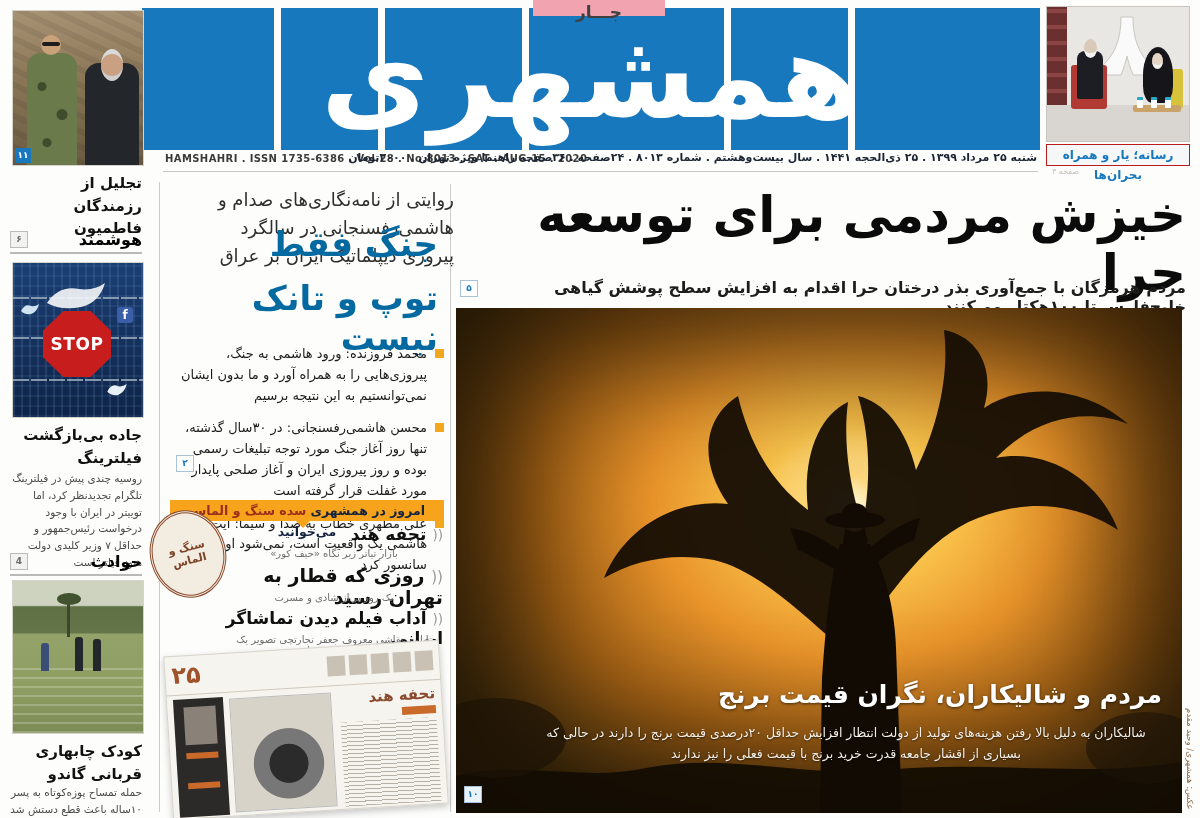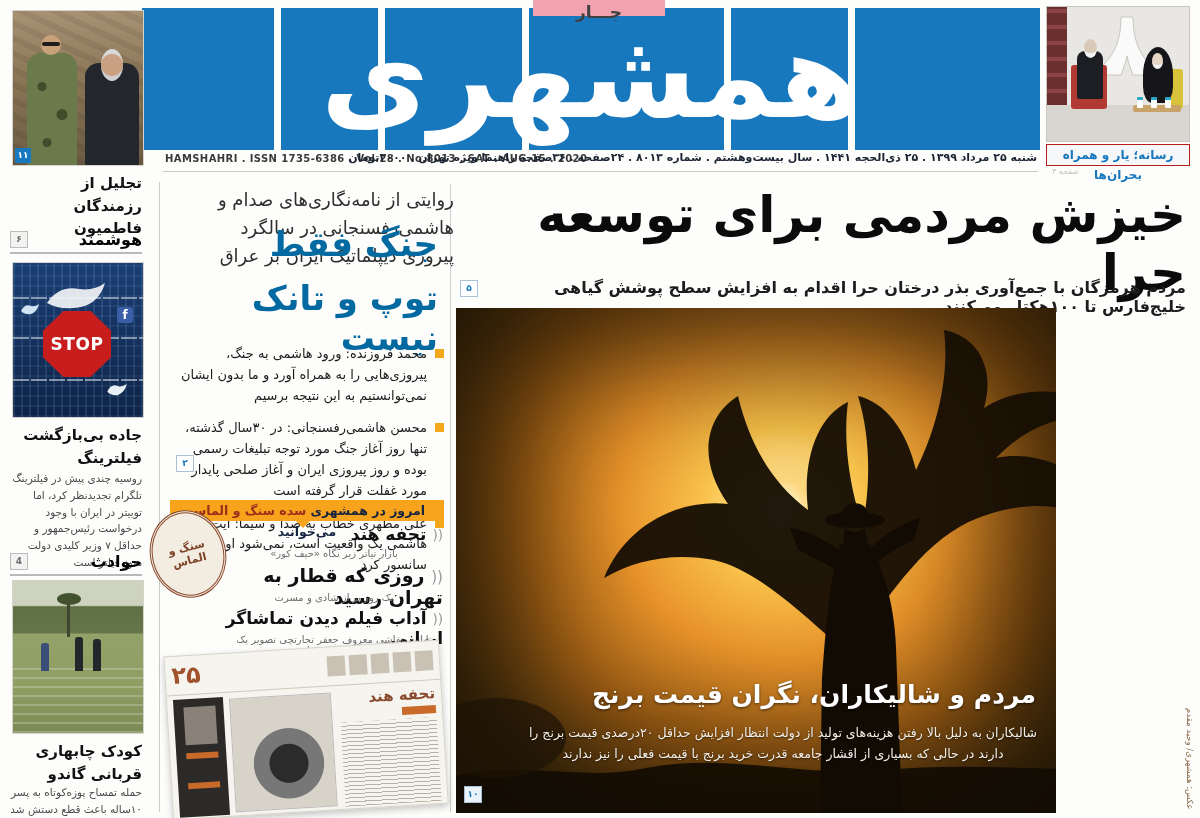--- a/index.html
+++ b/index.html
@@ -86,21 +86,21 @@
   .th-tag{width:34px;height:8px;background:#c96a2a;margin:3px 0 4px auto;}
   .lines{background:repeating-linear-gradient(0deg,#b7b0a4 0 1px,transparent 1px 4px);}
   .th-ill{width:104px;margin:6px 2px;background:
           radial-gradient(circle at 55% 60%,#2b2b2b 0 22%,#777 23% 40%,#d8d3c8 41%);border:1px solid #bbb;}
   .th-col-l{width:52px;background:#2c2a28;margin:4px 4px 4px 6px;position:relative;}
   .th-port{position:absolute;left:10px;top:8px;width:32px;height:38px;background:#8a8178;}
   .th-dash{position:absolute;left:10px;width:32px;height:6px;background:#c96a2a;}
   
   .h1{left:458px;top:186px;width:728px;font-size:50px;font-weight:900;text-align:right;color:#0b0b0b;}
   .subhead{left:486px;top:278px;width:700px;font-size:16px;font-weight:600;text-align:right;color:#1d1d1d;}
-  .photo-main{left:456px;top:308px;width:600px;height:505px;overflow:hidden;background:
+  .photo-main{left:456px;top:308px;width:726px;height:505px;overflow:hidden;background:
       radial-gradient(circle at 54% 40%,rgba(255,247,210,.95) 0 2%,rgba(255,214,120,.75) 7%,transparent 18%),
       radial-gradient(ellipse at 55% 38%,#ffe9a8 0%,#fbc64d 16%,#e8932a 36%,#9c5d14 58%,#46300c 80%,#241a08 100%);
       box-shadow:inset 0 0 130px 45px rgba(28,18,4,.75);}
   .cap-title{position:absolute;right:20px;top:372px;font-size:25px;font-weight:800;color:#ffffff;
              text-shadow:0 1px 3px rgba(0,0,0,.6);}
   .cap-body{position:absolute;left:70px;right:16px;top:414px;font-size:12.5px;line-height:1.7;
             color:#f2efe9;text-align:center;text-shadow:0 1px 2px rgba(0,0,0,.6);}
   .credit{left:1185px;top:690px;height:120px;writing-mode:vertical-rl;font-size:8.5px;color:#8a6a4a;
           letter-spacing:1px;}
   

